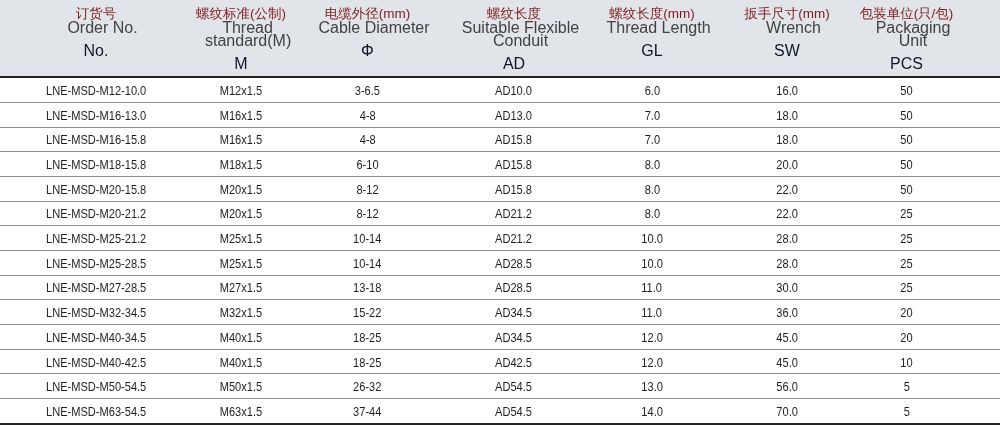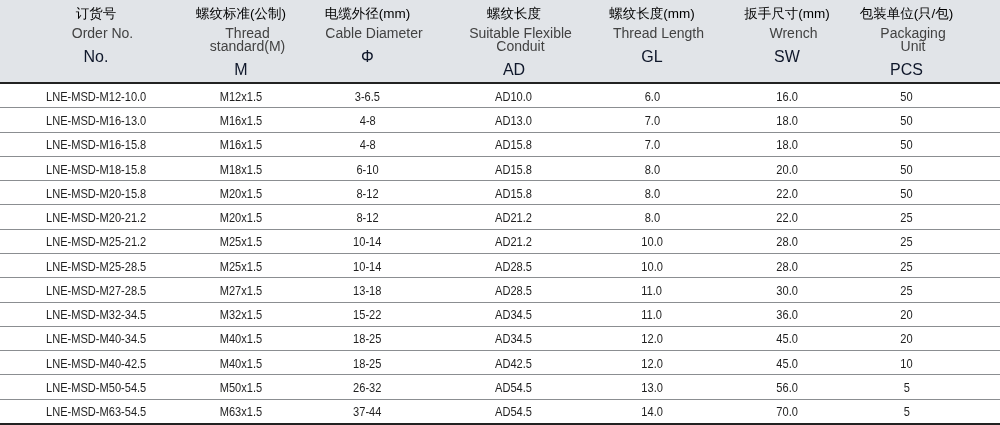--- a/index.html
+++ b/index.html
@@ -19,22 +19,22 @@
   }
   thead th{
     background:var(--header-bg);
     border-bottom:2px solid var(--dark);
     height:63px;
     padding:6px 0 3px 0;
     vertical-align:top;
     font-weight:normal;
     text-align:center;
   }
-  th .zh{font-size:13.5px;color:#000000;line-height:15px;}
-  th .en{font-size:14px;color:#424242;line-height:13px;margin-top:6px;padding-left:13px;}
+  th .zh{font-size:13.5px;color:#7f1d1d;line-height:15px;}
+  th .en{font-size:16px;color:#424242;line-height:13px;margin-top:0;padding-left:13px;}
   th .sym{font-size:16px;color:#0f172a;line-height:18px;margin-top:8px;}
   tbody td{
     text-align:center;
     border-top:1px solid var(--divider);
     color:var(--text);
     vertical-align:middle;
     padding:0;
   }
   tbody tr:first-child td{border-top:none;text-decoration:underline;}
   tbody tr:last-child td{border-bottom:2px solid var(--dark);}

